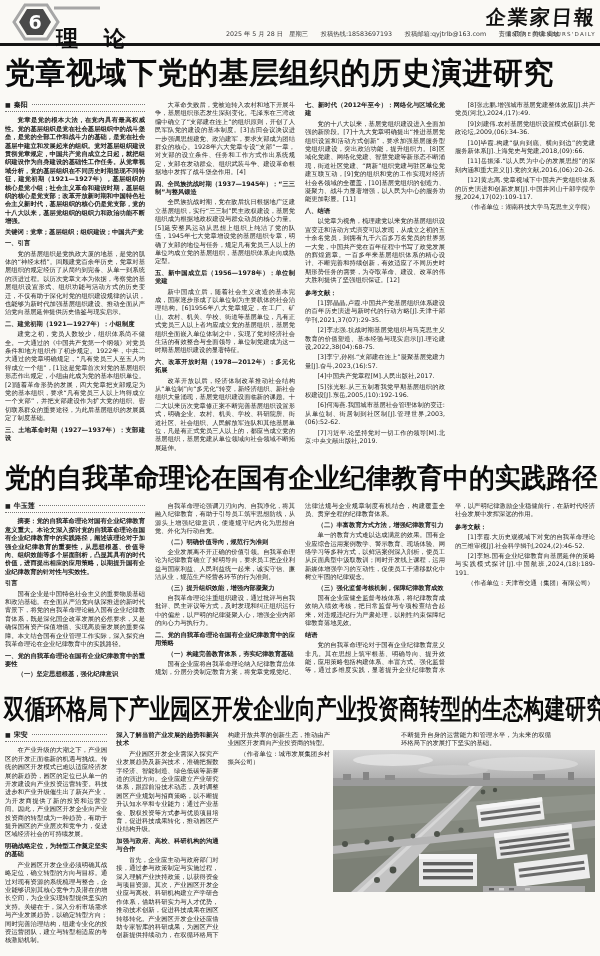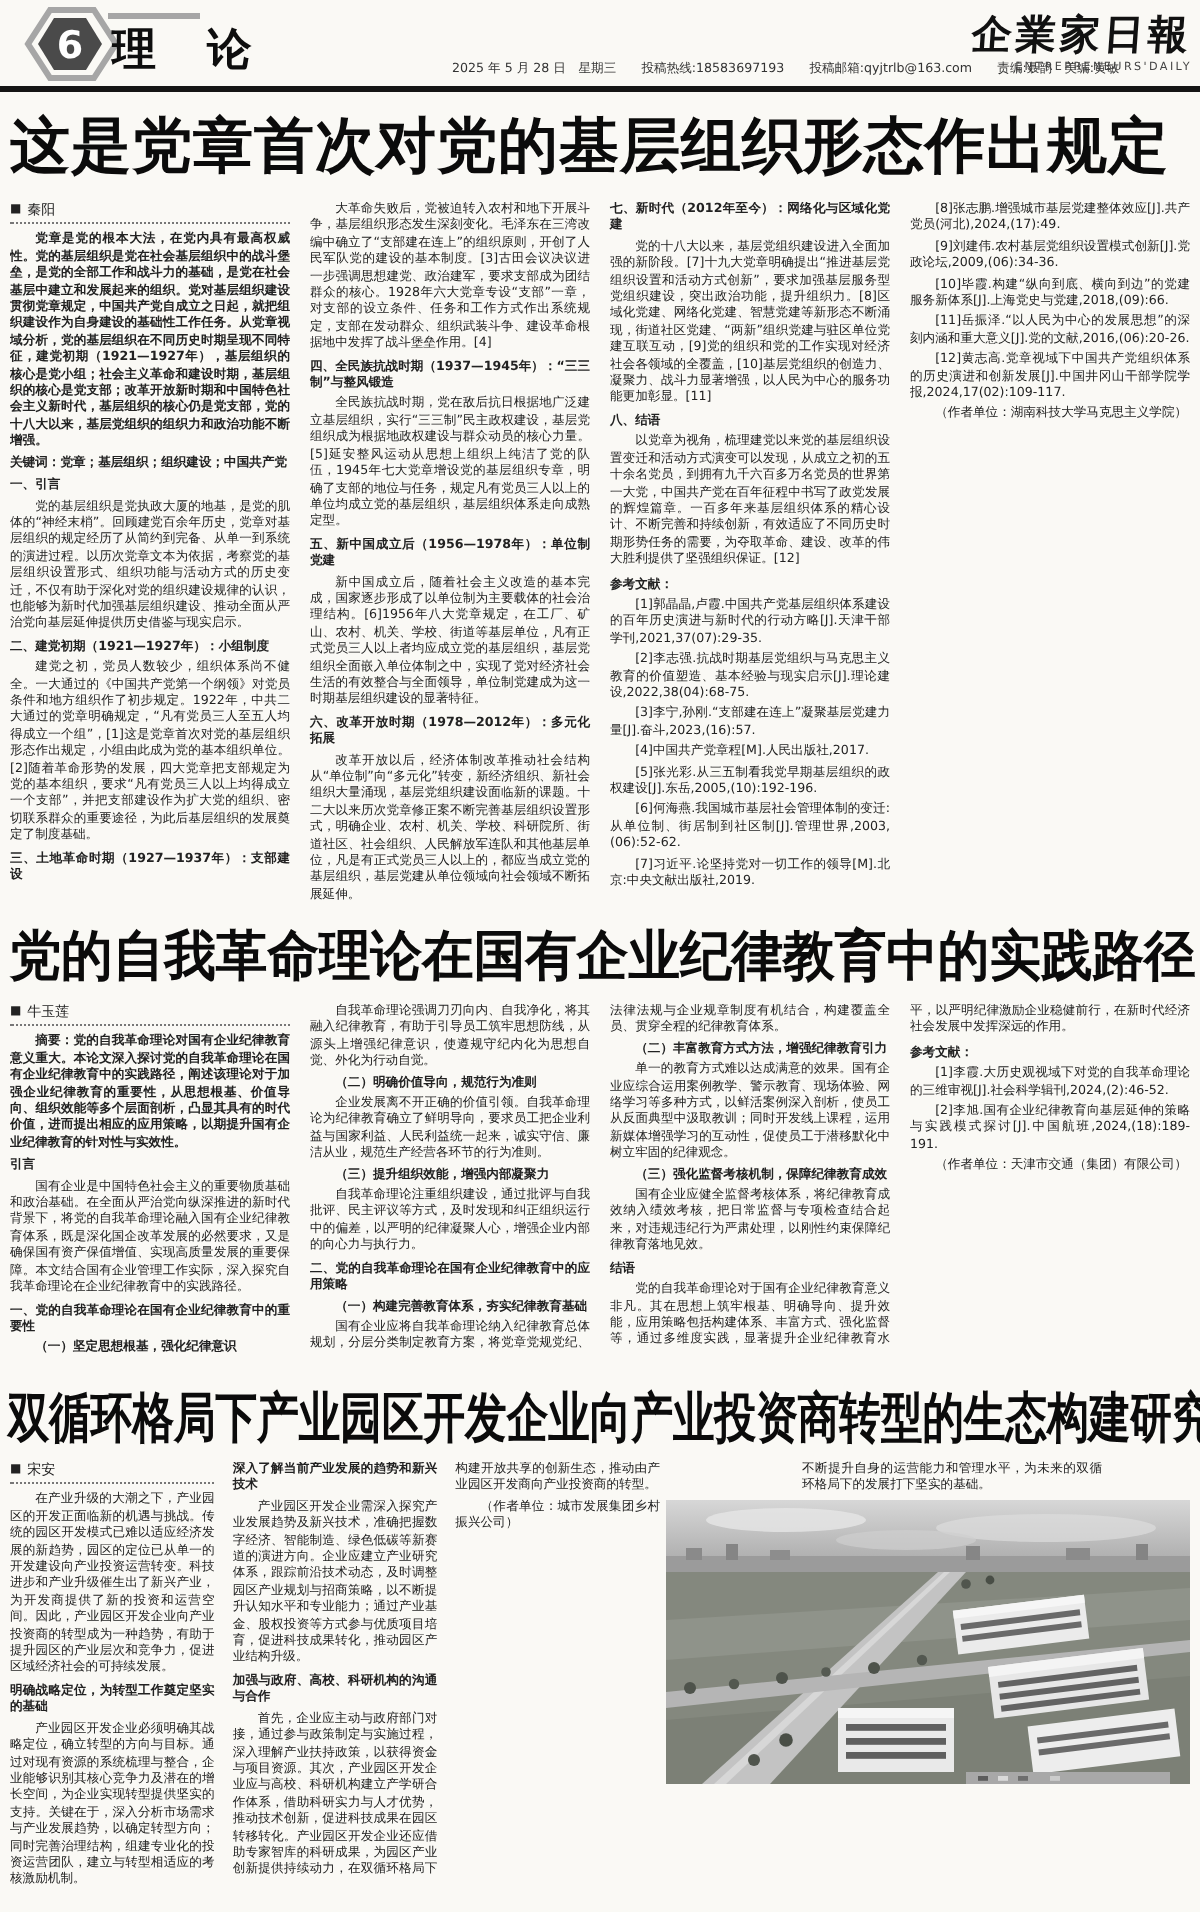--- a/index.html
+++ b/index.html
@@ -3,21 +3,21 @@
 <meta charset="utf-8">
 <style>
   html,body{margin:0;padding:0;}
   body{width:600px;height:956px;overflow:hidden;background:#f6f5f1;
        font-family:"DejaVu Sans","Liberation Sans",sans-serif;color:#1c1c1c;}
   .page{position:relative;width:600px;height:956px;background:#faf9f5;overflow:hidden;}
 
   
   header{position:relative;height:43px;border-bottom:3px solid #151515;}
   .badge{position:absolute;left:4px;top:2px;width:96px;height:40px;}
-  .section-title{position:absolute;left:56px;top:10px;font-size:22px;font-weight:900;
+  .section-title{position:absolute;left:56px;top:24px;font-size:22px;font-weight:900;
                  letter-spacing:9px;color:#0e0e0e;font-family:"DejaVu Serif","Liberation Serif",serif;}
   .dateline{position:absolute;left:226px;bottom:4px;font-size:6.3px;color:#333;white-space:nowrap;}
   .masthead{position:absolute;right:4px;top:4px;text-align:right;}
   .mh-cn{font-family:"DejaVu Serif","Liberation Serif",serif;font-weight:900;font-size:20px;
          letter-spacing:2px;color:#111;transform:skewX(-4deg);}
   .mh-en{font-size:5.6px;letter-spacing:1.2px;color:#444;margin-top:0px;}
 
   
   .hl{font-family:"DejaVu Serif","Liberation Serif",serif;font-weight:900;color:#0b0b0b;margin:0;}
   .h1x{font-size:30px;padding:7px 5px 2px;letter-spacing:0.5px;}
@@ -28,21 +28,21 @@
   .flow{font-size:6.3px;line-height:8.4px;text-align:justify;color:#222;overflow:hidden;
         column-fill:auto;}
   .a1{height:356px;margin:5px 5px 0;column-count:4;column-gap:10px;}
   .a2wrap{display:flex;margin:4px 5px 0;height:218px;}
   .a2{width:326px;height:218px;column-count:3;column-gap:9px;}
   .a2right{width:262px;margin-left:3px;position:relative;}
   .snippet{margin:0 0 0 68px;width:150px;font-size:6.3px;line-height:8.4px;text-align:justify;}
   .photo{display:block;margin-top:2px;width:262px;height:142px;background:#b9b9b9;}
   .a3{height:186px;margin:6px 5px 0;column-count:4;column-gap:10px;}
 
-  .byline{display:flex;align-items:flex-start;font-weight:normal;font-size:7px;
+  .byline{display:flex;align-items:center;font-weight:bold;font-size:7px;
           border-bottom:1px dotted #777;padding-bottom:2px;margin-bottom:4px;}
   .byline::after{content:"";flex:1;border-bottom:1px dotted #777;margin-left:4px;transform:translateY(-1px);}
   .sq{font-size:6px;margin-right:3px;}
 
   .blk{margin:0 0 2px;}
   .t-p{text-indent:2em;}
   .t-abs{font-weight:bold;text-indent:2em;}
   .t-kw{font-weight:bold;}
   .t-h{font-weight:bold;margin:3px 0 2px;}
   .t-h2{font-weight:bold;text-indent:2em;margin:2px 0;}
@@ -68,21 +68,21 @@
     </div>
     <div class="section-title">理 论</div>
     <div class="dateline">2025 年 5 月 28 日　星期三　　投稿热线:18583697193　　投稿邮箱:qyjtrlb@163.com　　责编:聂韵　美编:黄敏</div>
     <div class="masthead">
       <div class="mh-cn">企業家日報</div>
       <div class="mh-en">ENTREPRENEURS'DAILY</div>
     </div>
   </header>
 
   <section class="art">
-    <h1 class="hl h1x">这是党章首次对党的基层组织形态作出规定</h1>
+    <h1 class="hl h1x">党章视域下党的基层组织的历史演进研究</h1>
     <div class="flow a1">
       <div class="byline">
         <span class="sq">■</span>
         <span>秦阳</span>
       </div>
 
     <p class="blk t-abs">党章是党的根本大法，在党内具有最高权威性。党的基层组织是党在社会基层组织中的战斗堡垒，是党的全部工作和战斗力的基础，是党在社会基层中建立和发展起来的组织。党对基层组织建设贯彻党章规定，中国共产党自成立之日起，就把组织建设作为自身建设的基础性工作任务。从党章视域分析，党的基层组织在不同历史时期呈现不同特征，建党初期（1921—1927年），基层组织的核心是党小组；社会主义革命和建设时期，基层组织的核心是党支部；改革开放新时期和中国特色社会主义新时代，基层组织的核心仍是党支部，党的十八大以来，基层党组织的组织力和政治功能不断增强。</p>
         <p class="blk t-kw">关键词：党章；基层组织；组织建设；中国共产党</p>
         <p class="blk t-h">一、引言</p>
         <p class="blk t-p">党的基层组织是党执政大厦的地基，是党的肌体的“神经末梢”。回顾建党百余年历史，党章对基层组织的规定经历了从简约到完备、从单一到系统的演进过程。以历次党章文本为依据，考察党的基层组织设置形式、组织功能与活动方式的历史变迁，不仅有助于深化对党的组织建设规律的认识，也能够为新时代加强基层组织建设、推动全面从严治党向基层延伸提供历史借鉴与现实启示。</p>

